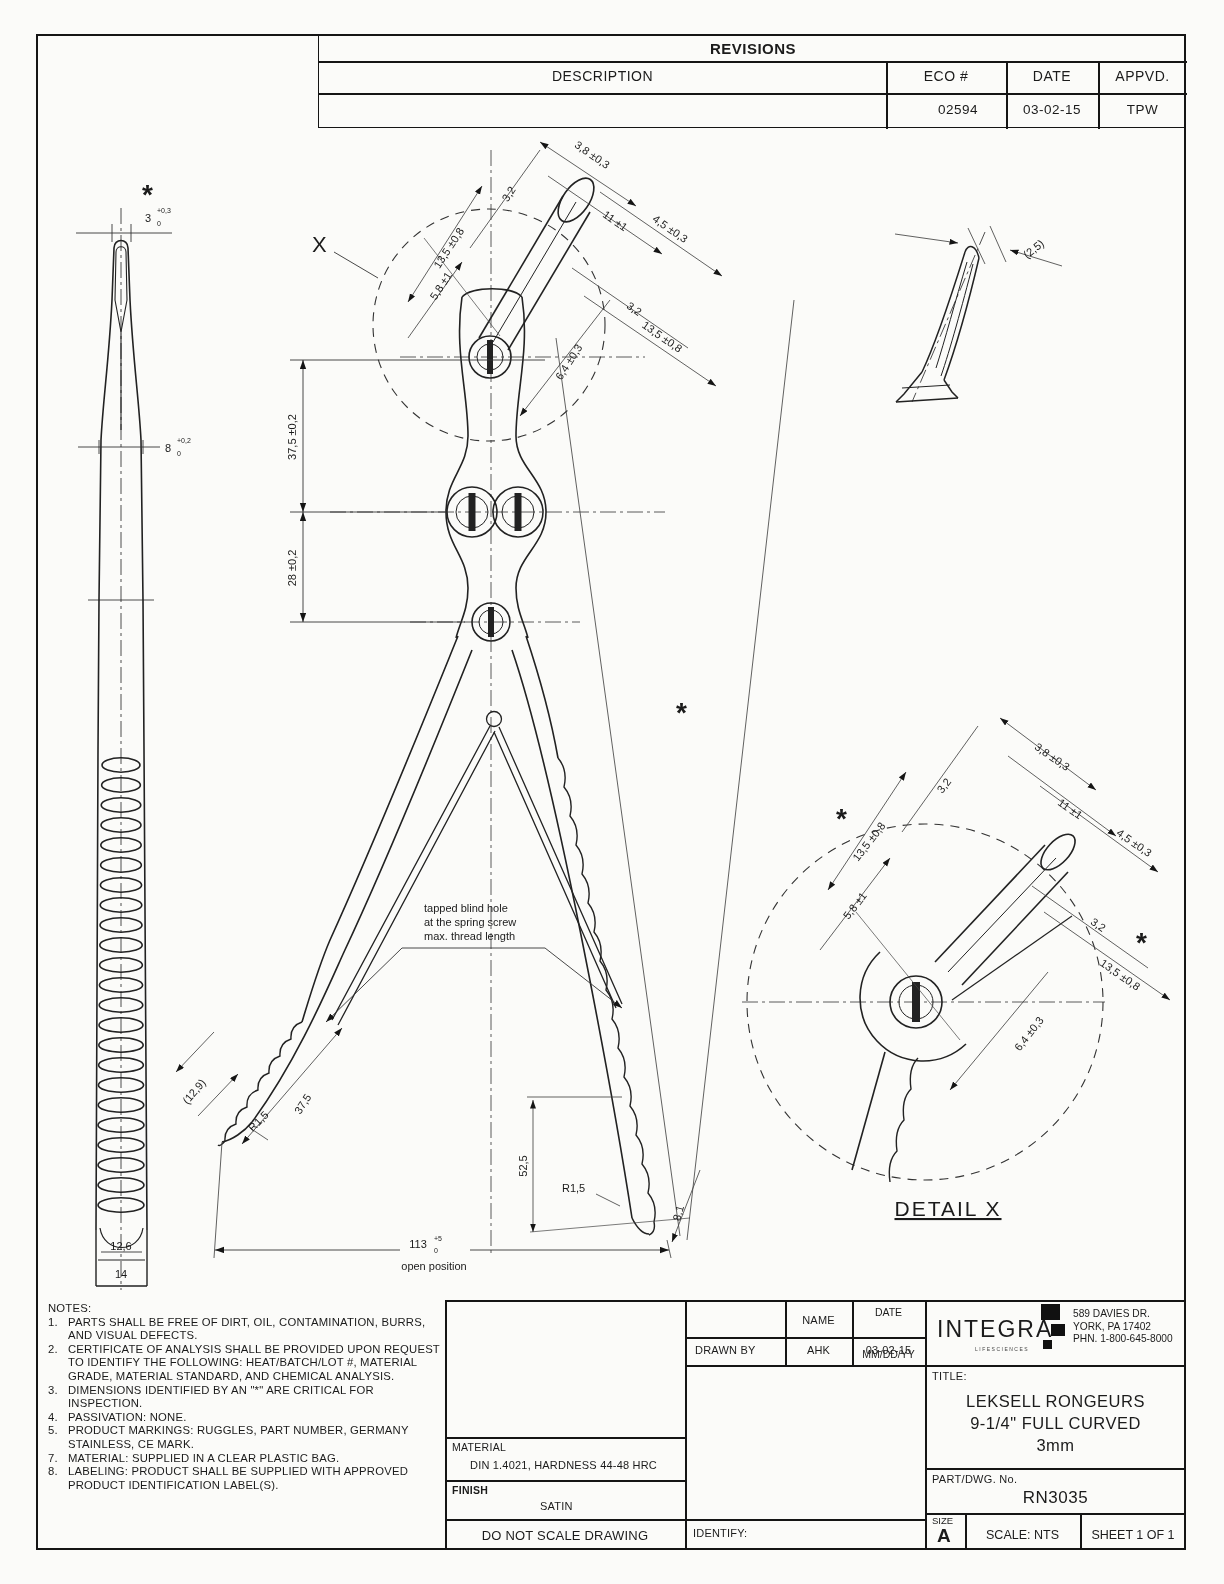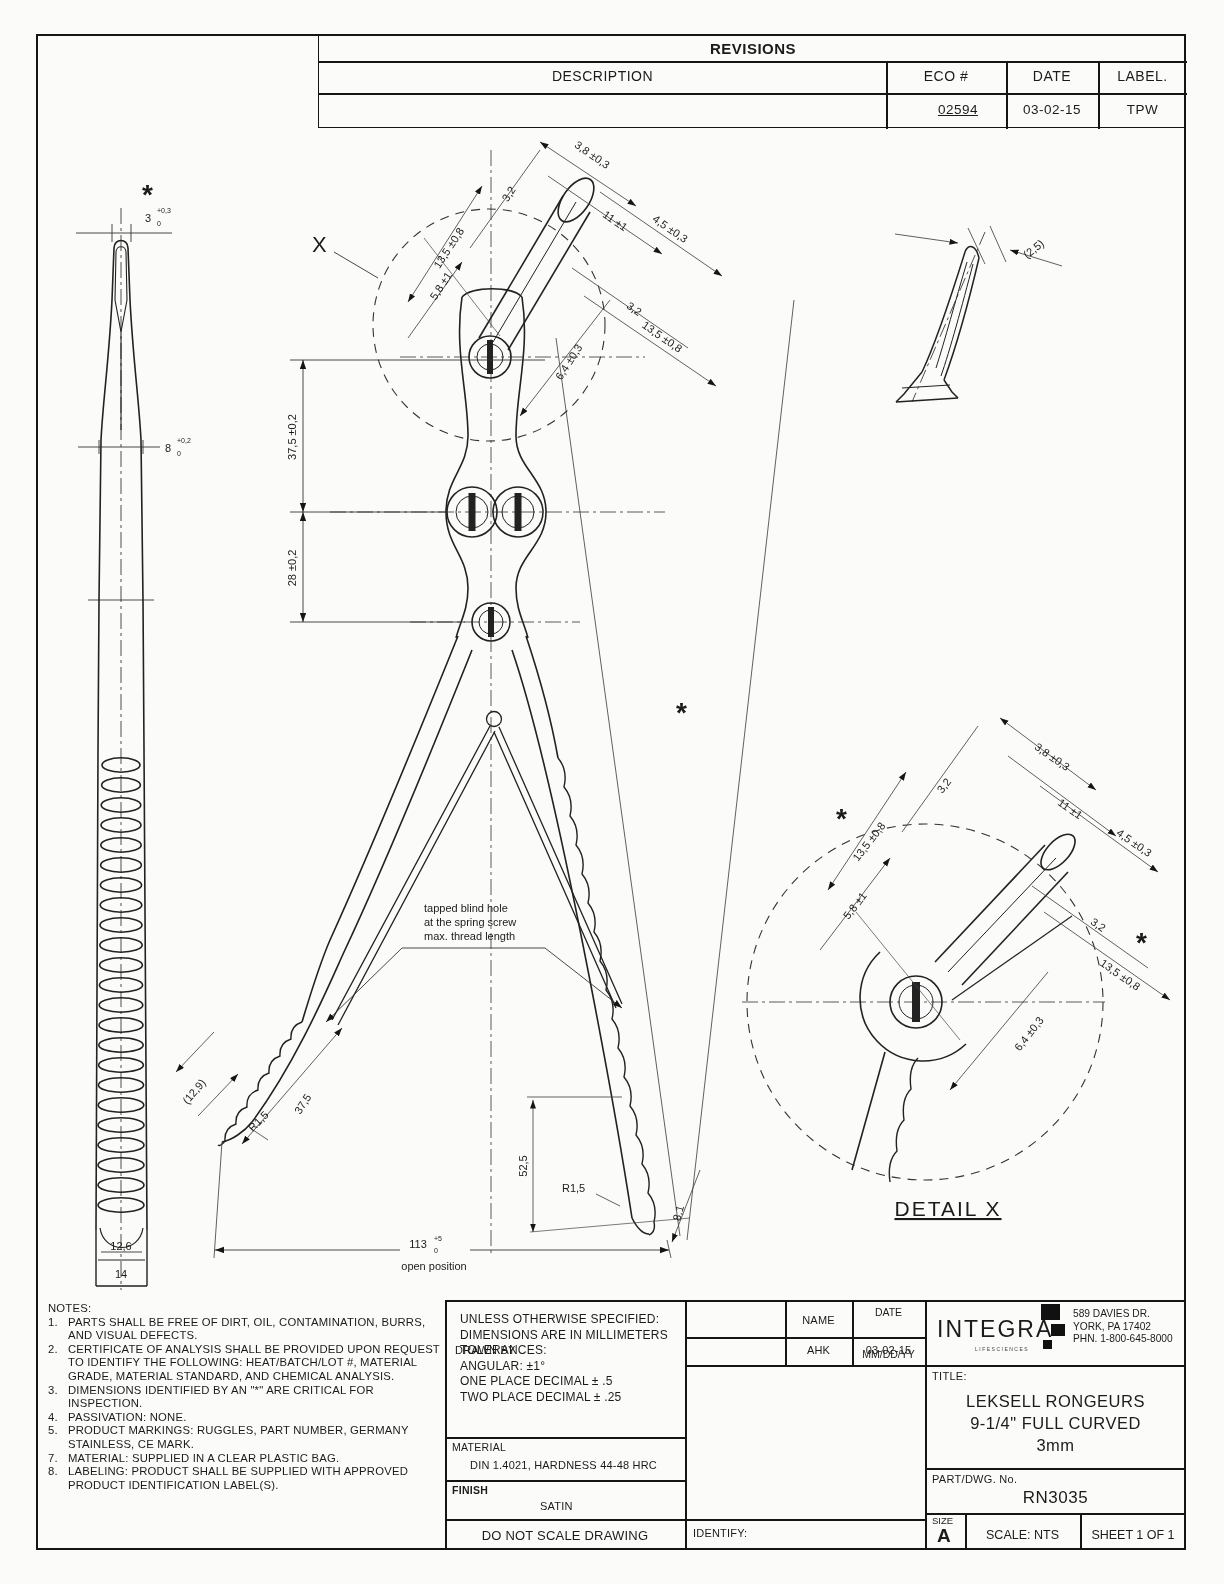--- a/index.html
+++ b/index.html
@@ -286,22 +286,22 @@
 <div class="abs" style="left:318px;top:34px;width:868px;height:94px;border:1.5px solid #151515;">
   <div class="hline" style="left:0;top:26px;width:868px;"></div>
   <div class="hline" style="left:0;top:58px;width:868px;"></div>
   <div class="vline" style="left:567px;top:26px;height:68px;"></div>
   <div class="vline" style="left:687px;top:26px;height:68px;"></div>
   <div class="vline" style="left:779px;top:26px;height:68px;"></div>
   <div class="cell-text rev-title ctr" style="left:0;top:5px;width:868px;">REVISIONS</div>
   <div class="cell-text rev-h ctr" style="left:0;top:33px;width:567px;">DESCRIPTION</div>
   <div class="cell-text rev-h ctr" style="left:567px;top:33px;width:120px;">ECO #</div>
   <div class="cell-text rev-h ctr" style="left:687px;top:33px;width:92px;">DATE</div>
-  <div class="cell-text rev-h ctr" style="left:779px;top:33px;width:89px;">LABEL.</div>
-  <div class="cell-text rev-d ctr" style="left:567px;top:67px;width:144px;text-decoration:underline;">02594</div>
+  <div class="cell-text rev-h ctr" style="left:779px;top:33px;width:89px;">APPVD.</div>
+  <div class="cell-text rev-d ctr" style="left:567px;top:67px;width:144px;">02594</div>
   <div class="cell-text rev-d ctr" style="left:687px;top:67px;width:92px;">03-02-15</div>
   <div class="cell-text rev-d ctr" style="left:779px;top:67px;width:89px;">TPW</div>
 </div>
 
 <div class="notes">
   <div>NOTES:</div>
   <div class="note-row">
     <span class="note-num">1.</span>
     <span class="note-txt">PARTS SHALL BE FREE OF DIRT, OIL, CONTAMINATION, BURRS, AND VISUAL DEFECTS.</span>
   </div>
@@ -347,38 +347,30 @@
   <div class="vline" style="left:340px;top:0;height:65px;"></div>
   <div class="vline" style="left:407px;top:0;height:65px;"></div>
   <div class="hline" style="left:240px;top:219px;width:240px;"></div>
 
   <div class="hline" style="left:480px;top:65px;width:261px;"></div>
   <div class="hline" style="left:480px;top:168px;width:261px;"></div>
   <div class="hline" style="left:480px;top:213px;width:261px;"></div>
   <div class="vline" style="left:520px;top:213px;height:37px;"></div>
   <div class="vline" style="left:635px;top:213px;height:37px;"></div>
 
-  <div style="position:absolute;left:15px;top:12px;width:222px;font-size:12px;line-height:15.6px;letter-spacing:.2px;">
-    <div>UNLESS OTHERWISE SPECIFIED:</div>
-    <div>DIMENSIONS ARE IN MILLIMETERS</div>
-    <div>TOLERANCES:</div>
-    <div>ANGULAR: ±1°</div>
-    <div>ONE PLACE DECIMAL ± .5</div>
-    <div>TWO PLACE DECIMAL ± .25</div>
-  </div>
   <div class="cell-text tb-label" style="left:7px;top:141px;">MATERIAL</div>
   <div class="cell-text tb-small" style="left:25px;top:159px;">DIN 1.4021, HARDNESS 44-48 HRC</div>
   <div class="cell-text tb-label" style="left:7px;top:184px;font-weight:bold;">FINISH</div>
   <div class="cell-text tb-small" style="left:95px;top:200px;">SATIN</div>
   <div class="cell-text tb-small ctr" style="left:0;top:228px;width:240px;font-size:13px;">DO NOT SCALE DRAWING</div>
 
   <div class="cell-text tb-small ctr" style="left:340px;top:14px;width:67px;">NAME</div>
   <div class="cell-text" style="left:407px;top:6px;width:73px;text-align:center;font-size:10.5px;">DATE</div>
   <div class="cell-text" style="left:407px;top:19px;width:73px;text-align:center;font-size:10.5px;margin-top:29px;">MM/DD/YY</div>
-  <div class="cell-text tb-small" style="left:10px;top:44px;">DRAWN BY</div>
+  <div class="cell-text tb-small" style="left:10px;top:44px;margin-left:240px;">DRAWN BY</div>
   <div class="cell-text tb-small ctr" style="left:340px;top:44px;width:67px;">AHK</div>
   <div class="cell-text tb-small ctr" style="left:407px;top:44px;width:73px;">03-02-15</div>
 
   <div class="cell-text tb-small" style="left:248px;top:227px;">IDENTIFY:</div>
 
   <div class="cell-text logo-name" style="left:492px;top:16px;">INTEGRA</div>
   <div class="cell-text logo-tag" style="left:530px;top:46px;color:#444;">LIFESCIENCES</div>
   <div class="sq" style="left:596px;top:4px;width:19px;height:16px;"></div>
   <div class="sq" style="left:606px;top:24px;width:14px;height:12px;"></div>
   <div class="sq" style="left:598px;top:40px;width:9px;height:9px;"></div>

